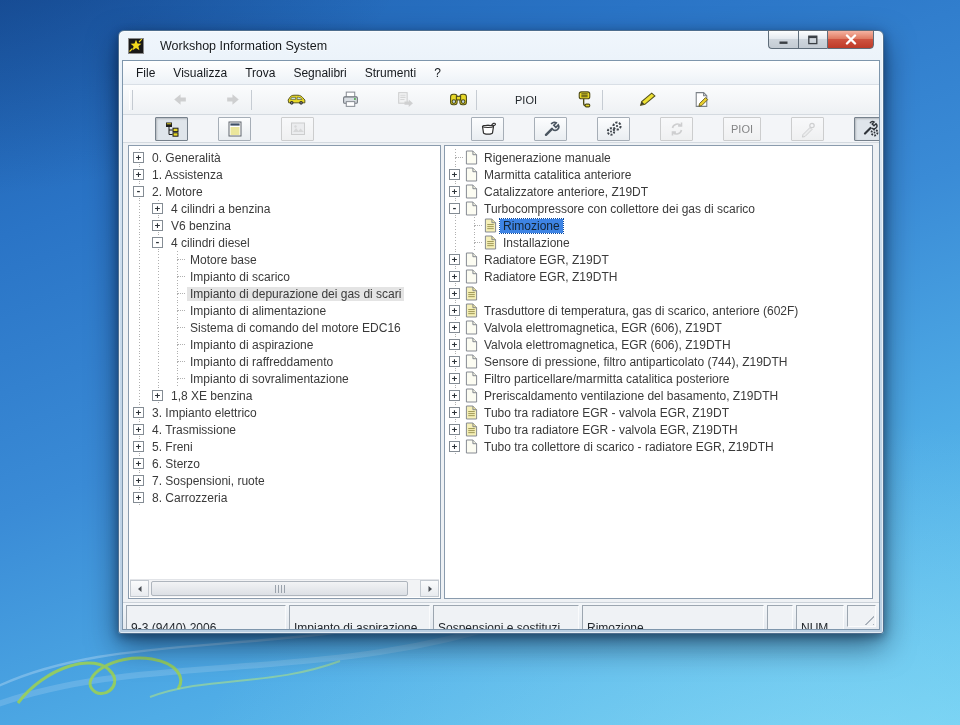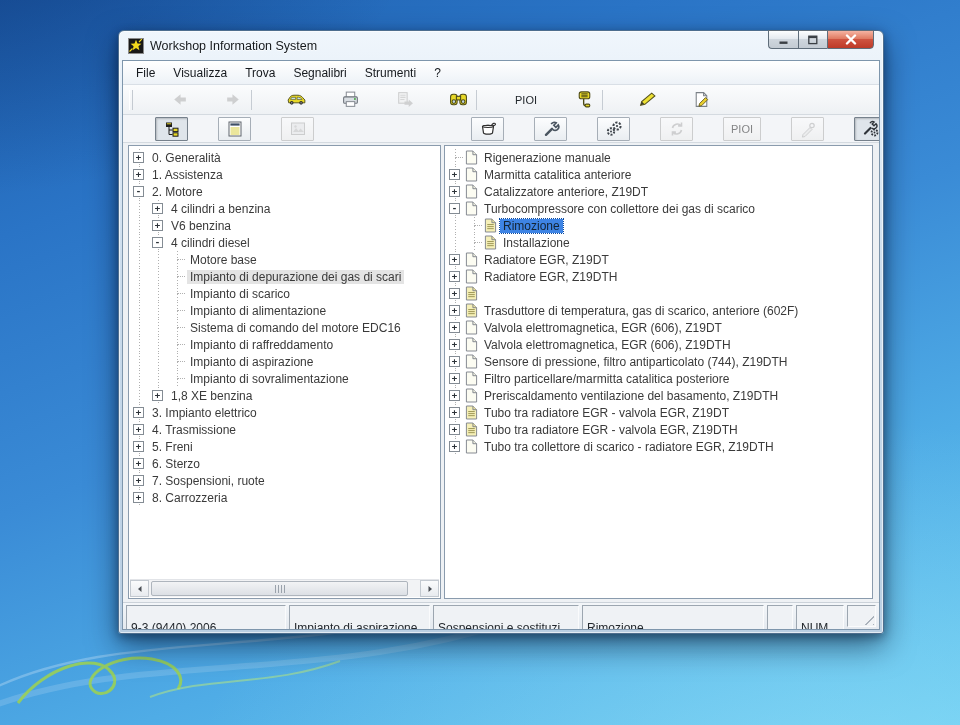--- a/index.html
+++ b/index.html
@@ -10,21 +10,21 @@
       radial-gradient(1100px 650px at 88% 112%, rgba(160,228,250,.5), rgba(160,228,250,0) 60%),
       radial-gradient(900px 520px at -8% -12%, rgba(8,38,98,.5), rgba(8,38,98,0) 55%),
       linear-gradient(160deg,#1E5FAD 0%,#2A74C6 22%,#3A8BD6 48%,#4FACE6 72%,#66CBF0 100%);}
   .swoosh{position:absolute;left:0;bottom:0;pointer-events:none;}
 
   .window{position:absolute;left:118px;top:30px;width:764px;height:602px;
     background:linear-gradient(#F0F6FC,#CBDCEC 40%,#B9CEE2);
     border:1px solid #4E6E8E;border-radius:6px 6px 3px 3px;
     box-shadow:0 12px 30px rgba(0,15,40,.55),0 3px 10px rgba(0,15,40,.4),inset 0 0 0 1px rgba(255,255,255,.6);}
 
-  .titlebar{height:29px;display:flex;align-items:center;padding:0 9px;gap:6px;position:relative;}
+  .titlebar{height:29px;display:flex;align-items:center;padding:0 9px;gap:16px;position:relative;}
   .app-icon svg{width:16px;height:16px;display:block;}
   .title-text{font-size:12.5px;color:#15191d;text-shadow:0 1px 0 rgba(255,255,255,.7);}
   .caption-buttons{position:absolute;top:-1px;right:9px;display:flex;}
   .cap{height:19px;display:flex;align-items:center;justify-content:center;border:1px solid #5F6D7A;box-sizing:border-box;}
   .cap.min{width:30px;border-radius:0 0 0 4px;border-right:none;background:linear-gradient(#FDFEFE,#E5EAEF 45%,#CFD6DD 50%,#C3CBD3);}
   .cap.max{width:29px;border-right:none;background:linear-gradient(#FDFEFE,#E5EAEF 45%,#CFD6DD 50%,#C3CBD3);}
   .cap.close{width:47px;border-radius:0 0 4px 0;background:linear-gradient(#F5B3A2,#E07B62 45%,#CE5340 50%,#BE3A28);}
   .cap svg{display:block;}
 
   .client{position:absolute;left:3px;right:3px;top:29px;bottom:3px;border:1px solid #7E96AC;background:#EEF1F4;display:flex;flex-direction:column;overflow:hidden;}
@@ -406,51 +406,51 @@
               <div class="trow">
                 <div class="tg"></div>
                 <div class="tg"></div>
                 <div class="texp leaf"></div>
                 <span class="lab">Motore base</span>
               </div>
               <div class="trow">
                 <div class="tg"></div>
                 <div class="tg"></div>
                 <div class="texp leaf"></div>
+                <span class="lab">Impianto di scarico</span>
+              </div>
+              <div class="trow">
+                <div class="tg"></div>
+                <div class="tg"></div>
+                <div class="texp leaf"></div>
                 <span class="lab sel-inactive">Impianto di depurazione dei gas di scari</span>
               </div>
               <div class="trow">
                 <div class="tg"></div>
                 <div class="tg"></div>
                 <div class="texp leaf"></div>
-                <span class="lab">Impianto di scarico</span>
-              </div>
-              <div class="trow">
-                <div class="tg"></div>
-                <div class="tg"></div>
-                <div class="texp leaf"></div>
                 <span class="lab">Impianto di alimentazione</span>
               </div>
               <div class="trow">
                 <div class="tg"></div>
                 <div class="tg"></div>
                 <div class="texp leaf"></div>
                 <span class="lab">Sistema di comando del motore EDC16</span>
               </div>
               <div class="trow">
                 <div class="tg"></div>
                 <div class="tg"></div>
                 <div class="texp leaf"></div>
+                <span class="lab">Impianto di aspirazione</span>
+              </div>
+              <div class="trow">
+                <div class="tg"></div>
+                <div class="tg"></div>
+                <div class="texp leaf"></div>
                 <span class="lab">Impianto di raffreddamento</span>
-              </div>
-              <div class="trow">
-                <div class="tg"></div>
-                <div class="tg"></div>
-                <div class="texp leaf"></div>
-                <span class="lab">Impianto di aspirazione</span>
               </div>
               <div class="trow">
                 <div class="tg"></div>
                 <div class="tg"></div>
                 <div class="texp leaf"></div>
                 <span class="lab">Impianto di sovralimentazione</span>
               </div>
               <div class="trow">
                 <div class="tg"></div>
                 <div class="texp">

